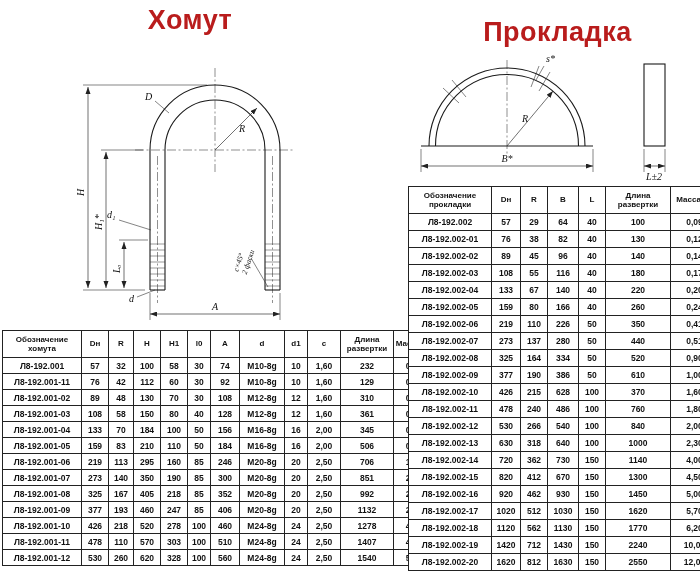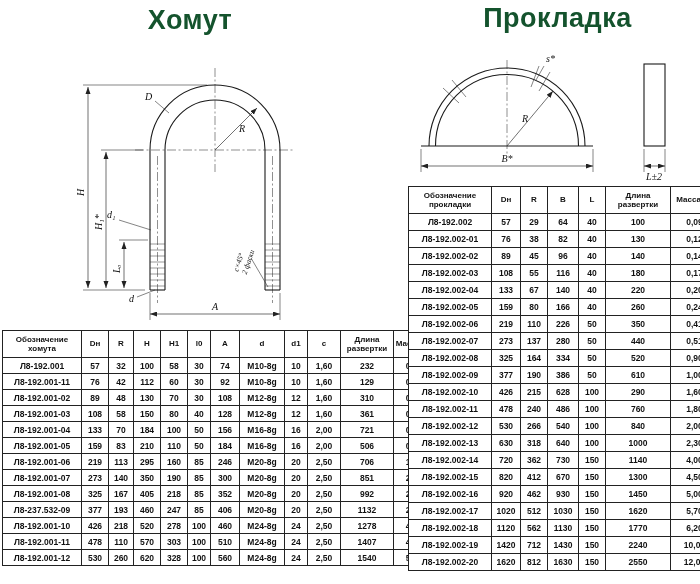--- a/index.html
+++ b/index.html
@@ -3,24 +3,24 @@
 <meta charset="utf-8">
 <style>
   html,body { margin:0; padding:0; background:#e8e8e8; }
   .sheet {
     position:relative; width:700px; height:584px; background:#ffffff;
     font-family:"Liberation Sans", sans-serif; color:#111; overflow:hidden;
     margin:0 auto;
   }
   .title {
     position:absolute; text-align:center; font-size:27px; font-weight:600;
-    color:#14532d; letter-spacing:0.5px;
+    color:#b91c1c; letter-spacing:0.5px;
   }
   .title-clamp  { left:60px;  top:5px; width:260px; }
-  .title-gasket { left:425px; top:3px; width:265px; }
+  .title-gasket { left:425px; top:17px; width:265px; }
 
   table { border-collapse:collapse; table-layout:fixed; position:absolute; background:#fff; }
   th,td {
     border:1px solid #222; text-align:center; font-weight:bold;
     padding:0 1px; overflow:hidden;
   }
   th { font-size:8px; line-height:1.15; }
   td { font-size:8.5px; white-space:nowrap; }
   thead tr { height:27px; }
 
@@ -263,21 +263,21 @@
           <td>Л8-192.001-04</td>
           <td>133</td>
           <td>70</td>
           <td>184</td>
           <td>100</td>
           <td>50</td>
           <td>156</td>
           <td>М16-8g</td>
           <td>16</td>
           <td>2,00</td>
-          <td>721</td>
+          <td>345</td>
           <td>0,70</td>
         </tr>
         <tr>
           <td>Л8-192.001-05</td>
           <td>159</td>
           <td>83</td>
           <td>210</td>
           <td>110</td>
           <td>50</td>
           <td>184</td>
@@ -323,21 +323,21 @@
           <td>218</td>
           <td>85</td>
           <td>352</td>
           <td>М20-8g</td>
           <td>20</td>
           <td>2,50</td>
           <td>992</td>
           <td>2,45</td>
         </tr>
         <tr>
-          <td>Л8-237.532-09</td>
+          <td>Л8-192.001-09</td>
           <td>377</td>
           <td>193</td>
           <td>460</td>
           <td>247</td>
           <td>85</td>
           <td>406</td>
           <td>М20-8g</td>
           <td>20</td>
           <td>2,50</td>
           <td>1132</td>
@@ -489,21 +489,21 @@
           <td>50</td>
           <td>610</td>
           <td>1,00</td>
         </tr>
         <tr>
           <td>Л8-192.002-10</td>
           <td>426</td>
           <td>215</td>
           <td>628</td>
           <td>100</td>
-          <td>290</td>
+          <td>370</td>
           <td>1,60</td>
         </tr>
         <tr>
           <td>Л8-192.002-11</td>
           <td>478</td>
           <td>240</td>
           <td>486</td>
           <td>100</td>
           <td>760</td>
           <td>1,80</td>

